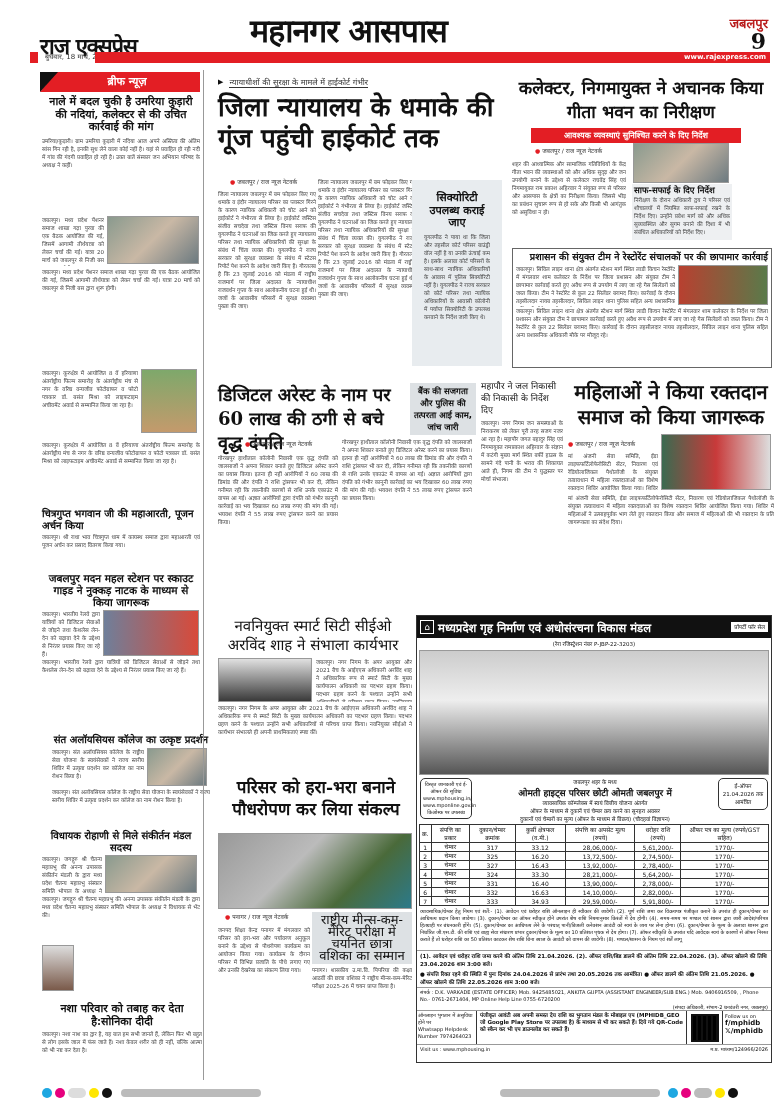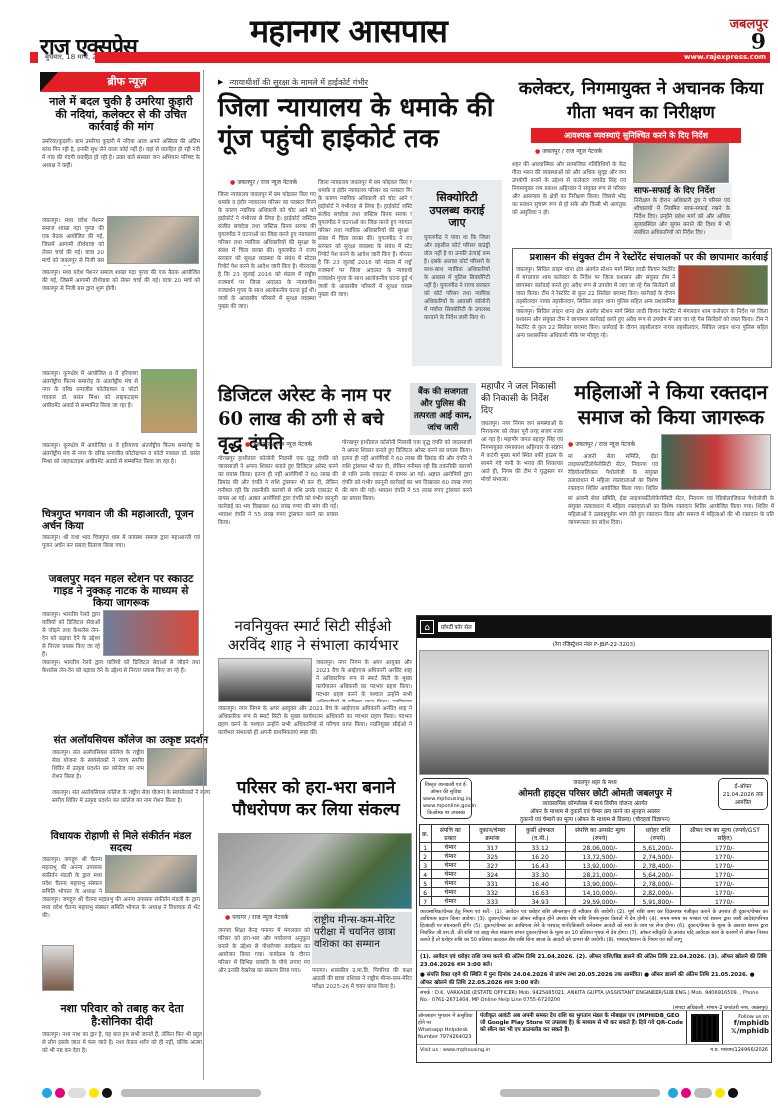--- a/index.html
+++ b/index.html
@@ -147,26 +147,27 @@
 
 <div class="abs hl" style="left:218px;top:617px;width:190px;font-size:15px;font-weight:normal;line-height:19px;text-align:center">नवनियुक्त स्मार्ट सिटी सीईओ अरविंद शाह ने संभाला कार्यभार</div>
 <div class="abs photo" style="left:218px;top:658px;width:94px;height:44px;background:linear-gradient(#e0e0e0,#3a3a3a)"></div>
 <div class="abs body" style="left:316px;top:658px;width:96px;height:44px;overflow:hidden">जबलपुर। नगर निगम के अपर आयुक्त और 2021 बैच के आईएएस अधिकारी अरविंद शाह ने अधिकारिक रूप से स्मार्ट सिटी के मुख्य कार्यपालन अधिकारी का पदभार ग्रहण किया। पदभार ग्रहण करने के पश्चात उन्होंने सभी अधिकारियों से परिचय प्राप्त किया। नवनियुक्त सीईओ ने कार्यभार संभालते ही अपनी प्राथमिकताएं स्पष्ट कीं।</div>
 <div class="abs body" style="left:218px;top:704px;width:194px;height:56px;overflow:hidden">जबलपुर। नगर निगम के अपर आयुक्त और 2021 बैच के आईएएस अधिकारी अरविंद शाह ने अधिकारिक रूप से स्मार्ट सिटी के मुख्य कार्यपालन अधिकारी का पदभार ग्रहण किया। पदभार ग्रहण करने के पश्चात उन्होंने सभी अधिकारियों से परिचय प्राप्त किया। नवनियुक्त सीईओ ने कार्यभार संभालते ही अपनी प्राथमिकताएं स्पष्ट कीं।</div>
 
 <div class="abs hl" style="left:218px;top:776px;width:196px;font-size:17px;line-height:22px;text-align:center">परिसर को हरा-भरा बनाने पौधरोपण कर लिया संकल्प</div>
 <div class="abs photo" style="left:218px;top:833px;width:194px;height:76px;background:linear-gradient(135deg,#999,#bbb 40%,#4a6a3a 70%,#2c7a8a)"></div>
 <div class="abs by" style="left:225px;top:913px">पनागर / राज न्यूज नेटवर्क</div>
 <div class="abs body" style="left:218px;top:926px;width:92px;height:170px;overflow:hidden">जनपद शिक्षा केन्द्र पनागर में मंगलवार को परिसर को हरा-भरा और पर्यावरण अनुकूल बनाने के उद्देश्य से पौधरोपण कार्यक्रम का आयोजन किया गया। कार्यक्रम के दौरान परिसर में विभिन्न प्रजाति के पौधे लगाए गए और उनकी देखरेख का संकल्प लिया गया।</div>
-<div class="abs" style="left:312px;top:912px;width:100px;height:52px;background:#dde1e4;font-family:'DejaVu Serif',serif;font-size:10px;line-height:12px;padding:2px">राष्ट्रीय मीन्स-कम-मेरिट परीक्षा में चयनित छात्रा वशिका का सम्मान</div>
+<div class="abs" style="left:312px;top:912px;width:100px;height:52px;background:#dde1e4;font-family:'DejaVu Serif',serif;font-size:13px;line-height:12px;text-align:center;padding:2px">राष्ट्रीय मीन्स-कम-मेरिट परीक्षा में चयनित छात्रा वशिका का सम्मान</div>
 <div class="abs body" style="left:312px;top:966px;width:100px;height:130px;overflow:hidden">पनागर। शासकीय उ.मा.वि. पिपरिया की कक्षा आठवीं की छात्रा वशिका ने राष्ट्रीय मीन्स-कम-मेरिट परीक्षा 2025-26 में चयन प्राप्त किया है।</div>
 
 <div class="abs" style="left:416px;top:615px;width:356px;height:448px;border:1px solid #333">
   <div style="background:#111;color:#fff;height:22px;display:flex;align-items:center;gap:4px;padding:0 3px">
     <span style="border:1px solid #fff;width:14px;height:14px;font-size:9px;text-align:center;line-height:13px">⌂</span>
+    <span style="font-size:11.5px;font-weight:bold;font-family:'DejaVu Serif',serif;flex:1">मध्यप्रदेश गृह निर्माण एवं अधोसंरचना विकास मंडल</span>
     <span style="background:#fff;color:#111;font-size:5.5px;padding:1px 3px">प्रॉपर्टी फॉर सेल</span>
   </div>
   <div style="font-size:5.5px;text-align:center;margin:2px 0">(रेरा रजिस्ट्रेशन नंबर P-JBP-22-3203)</div>
   <div class="photo" style="height:125px;margin:0 2px;background:linear-gradient(180deg,#ccc,#eee 40%,#888 80%,#555)"></div>
   <div style="display:flex;margin-top:3px;padding:0 3px;gap:12px;align-items:flex-start">
     <div style="width:52px;border:1px solid #333;border-radius:5px;font-size:5px;text-align:center;padding:2px;line-height:7px">विस्तृत जानकारी एवं ई-ऑफर की सुविधा www.mphousing.in/ www.mponline.gov.in किओस्क पर उपलब्ध</div>
     <div style="flex:1;text-align:center">
       <div style="font-size:5.5px">जबलपुर शहर के मध्य</div>
       <div style="font-size:9px;font-weight:bold;font-family:'DejaVu Serif',serif">ओमती हाइट्स परिसर छोटी ओमती जबलपुर में</div>
       <div style="font-size:5.5px">व्यावसायिक कॉम्प्लेक्स में स्वयं वित्तीय योजना अंतर्गत</div>
@@ -262,21 +263,21 @@
   <div style="font-size:5px;text-align:right;padding:0 3px">(संपदा अधिकारी, संभाग-2 धनवंतरी नगर, जबलपुर)</div>
   <div class="sep" style="display:flex;height:34px">
     <div style="width:60px;border-right:1px solid #333;font-size:5px;padding:1px;line-height:7px">
       <div>ऑनलाइन भुगतान में असुविधा होने पर</div>
       <div>Whatsapp Helpdesk Number 7974264023</div>
     </div>
     <div style="flex:1;font-size:5.5px;font-weight:bold;line-height:7px;padding:1px 3px;border-right:1px solid #333">पंजीकृत आवंटी अब अपनी समस्त देय राशि का भुगतान मंडल के मोबाइल एप (MPHIDB_GEO जो Google Play Store पर उपलब्ध है) के माध्यम से भी कर सकते हैं। दिये गये QR-Code को स्कैन कर भी एप डाउनलोड कर सकते हैं।</div>
     <div style="width:36px;border-right:1px solid #333;display:flex;align-items:center;justify-content:center">
       <div style="width:28px;height:28px;background:repeating-linear-gradient(90deg,#111 0 3px,#fff 3px 5px),#111;background-blend-mode:multiply;border:2px solid #111"></div>
     </div>
-    <div style="width:48px;font-size:5px;text-align:right;padding:2px">
+    <div style="width:48px;font-size:5px;text-align:left;padding:2px">
       <div>Follow us on</div>
       <div style="font-size:7px;font-weight:bold"><span>f</span><span>/mphidb</span></div>
       <div style="font-size:7px;font-weight:bold"><span>𝕏</span><span>/mphidb</span></div>
     </div>
   </div>
   <div class="sep" style="display:flex;justify-content:space-between;font-size:5px;padding:1px 3px">
     <span>Visit us : www.mphousing.in</span>
     <span>म.प्र. माध्यम/124966/2026</span>
   </div>
 </div>

